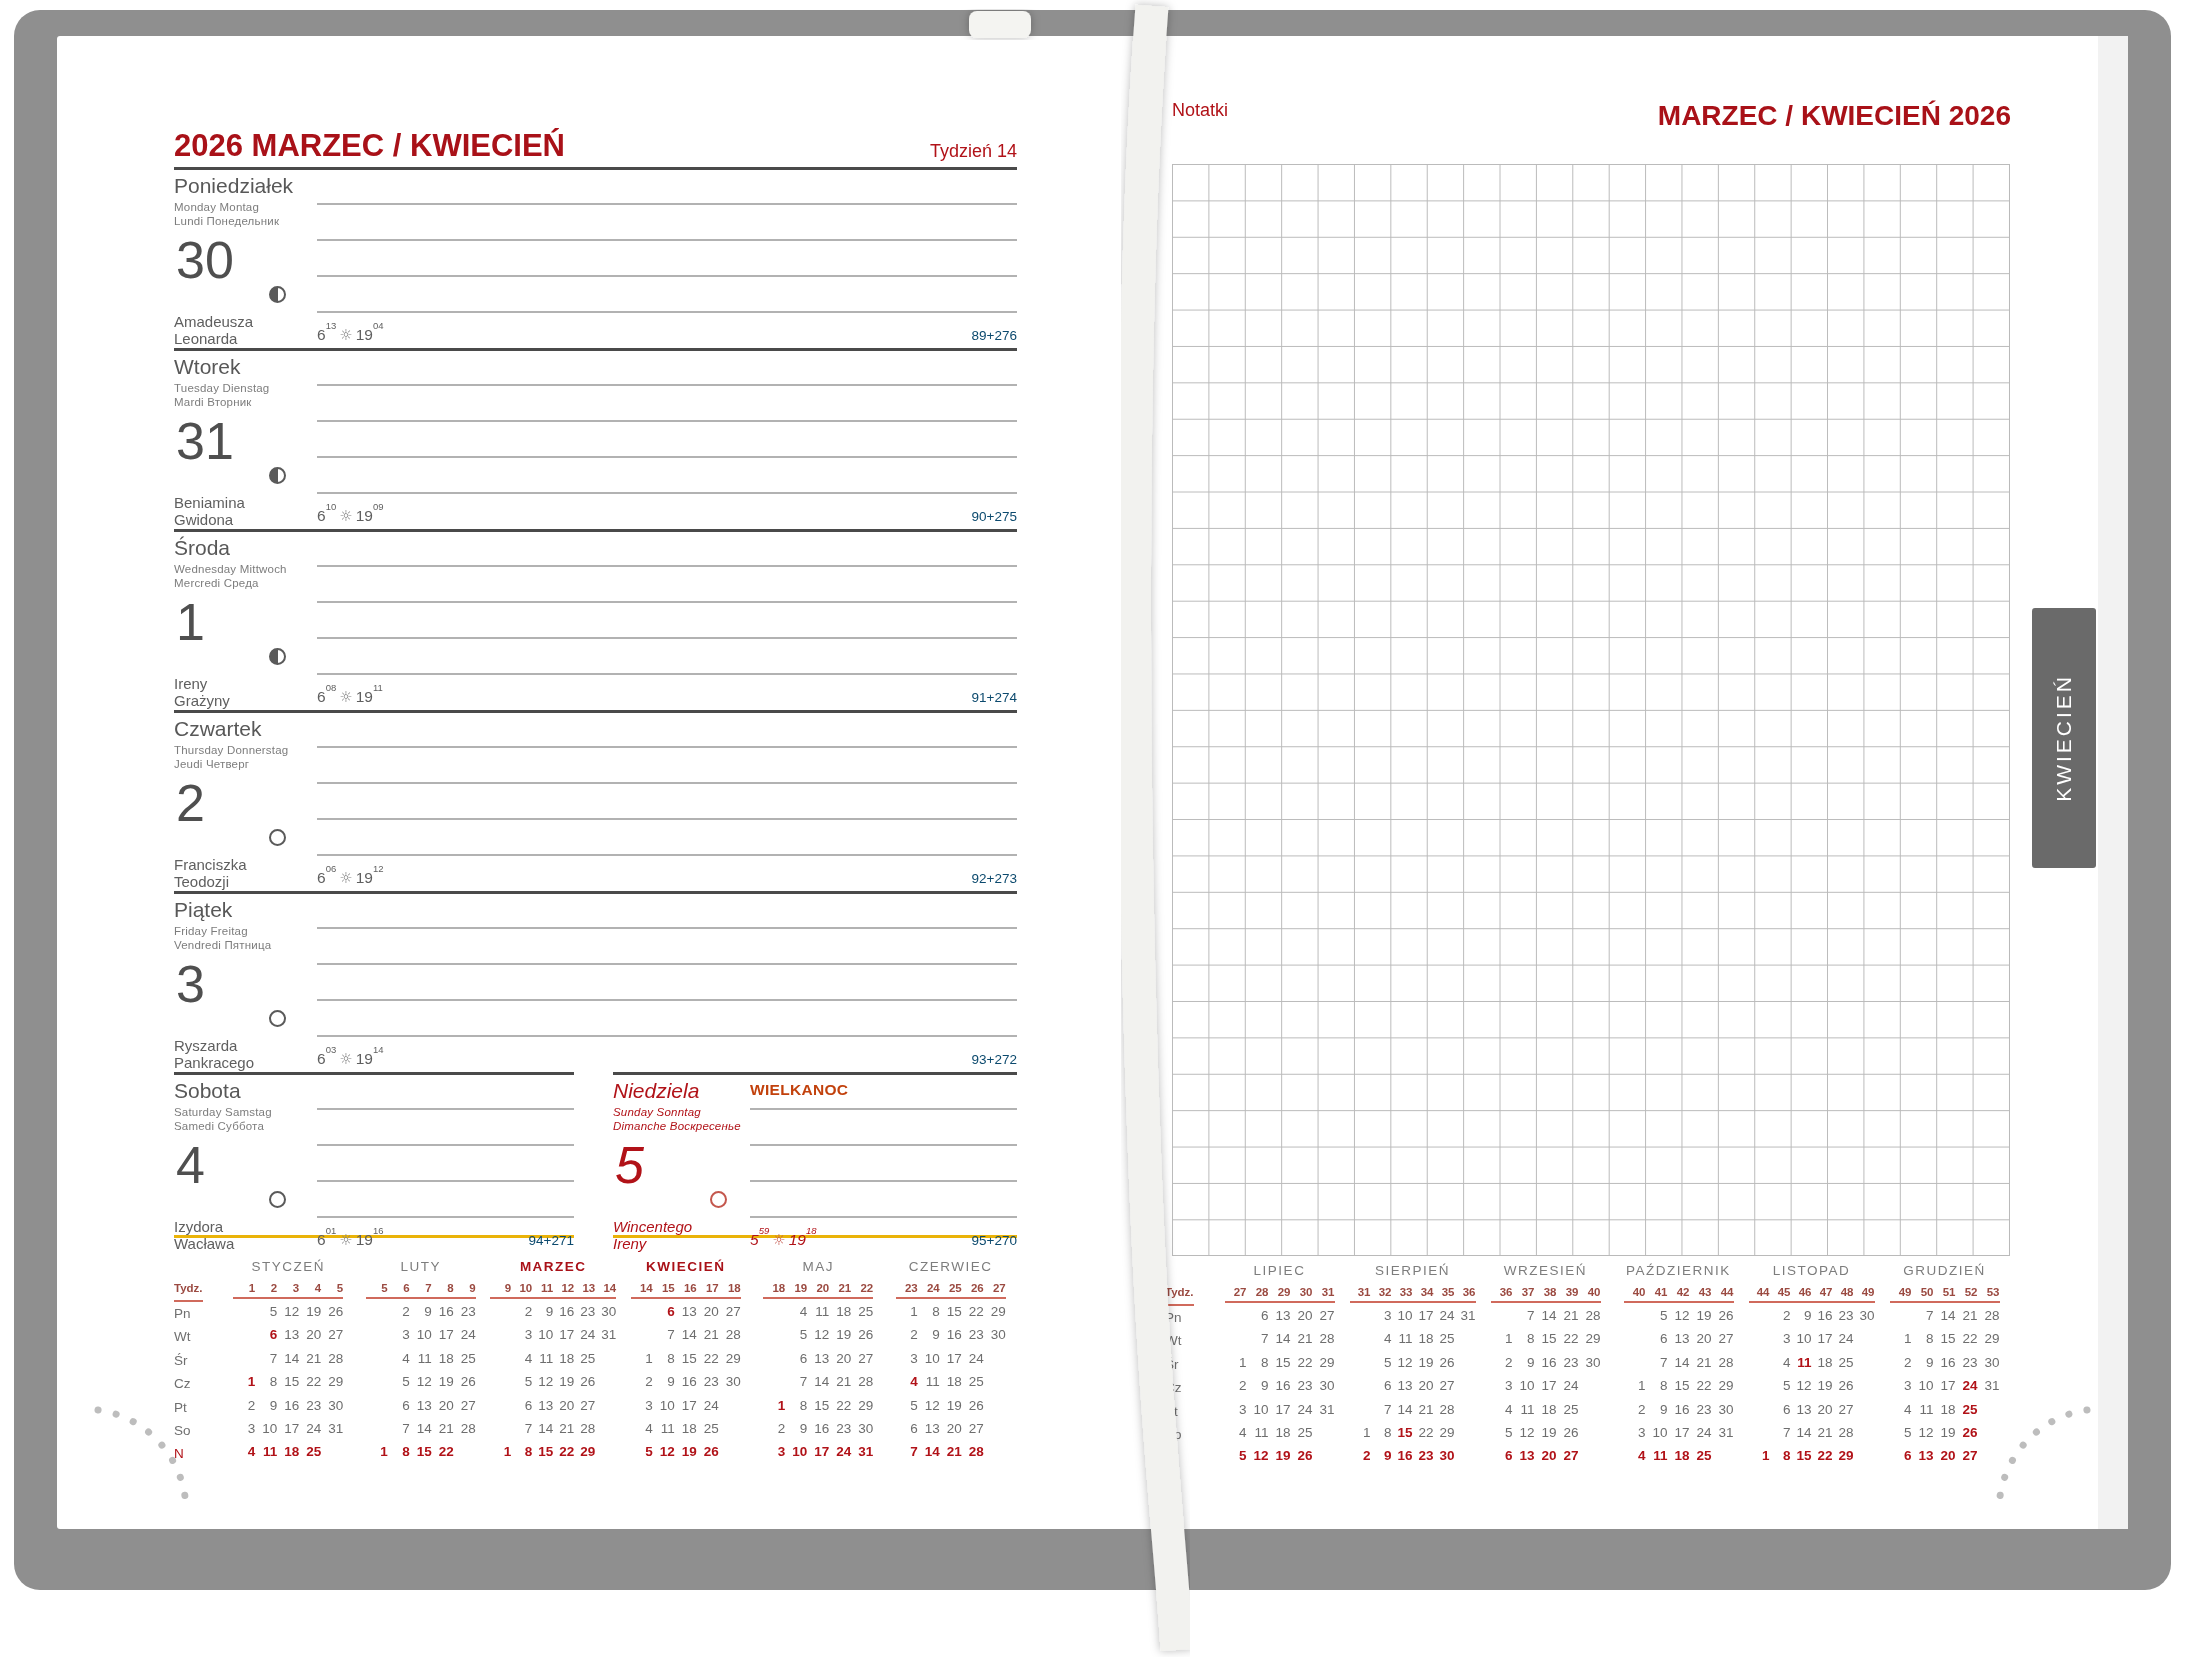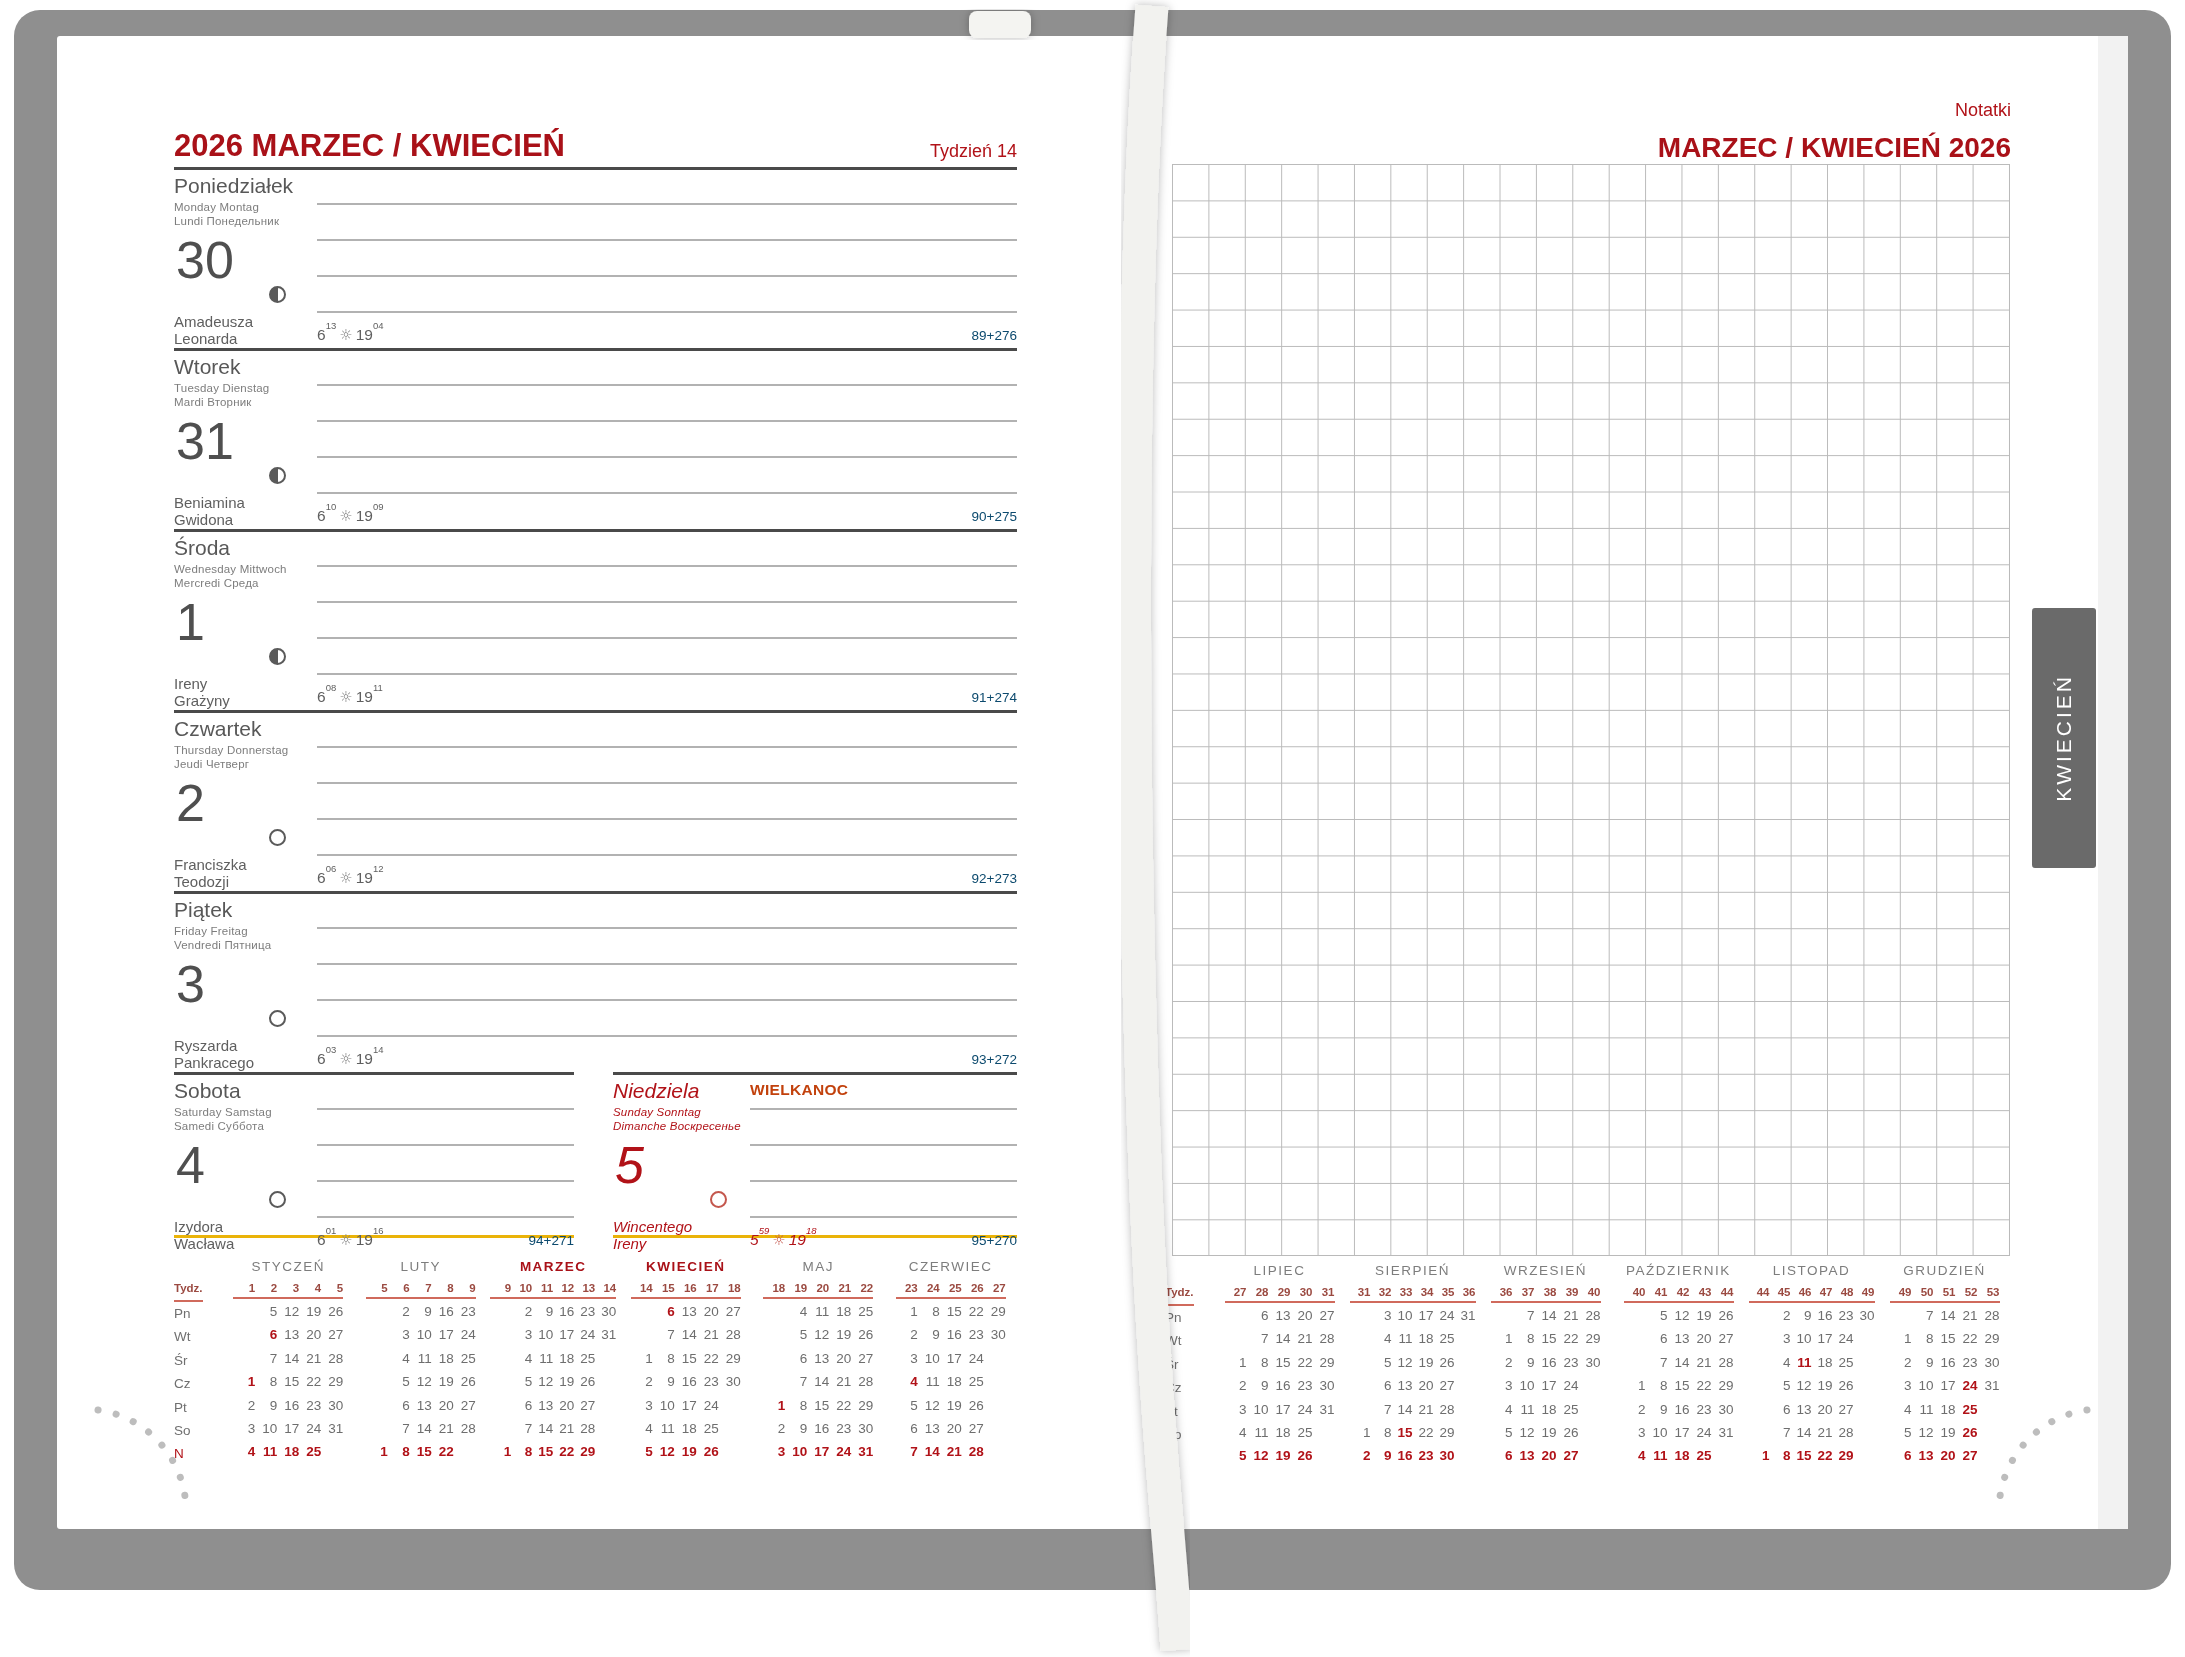--- a/index.html
+++ b/index.html
@@ -42,21 +42,21 @@
   .sunh .sunline{left:137px;}
   .sun{font-size:15.5px;color:#5f5f5f;}
   .sun sup{font-size:9.5px;position:relative;top:-5px;}
   .sun-icon{font-family:"DejaVu Sans",sans-serif;font-size:15px;margin:0 3px;position:relative;top:0px;color:#7e7e7e;}
   .count{font-size:13.5px;color:#0c4a6e;}
   .holiday{position:absolute;left:137px;top:6px;font-size:15.5px;font-weight:bold;color:#c2410c;letter-spacing:0.3px;}
   .sunh .dn,.sunh .ds,.sunh .num,.sunh .names,.sunh .sun{color:#b11218;font-style:italic;}
   .sunh .sun-icon{color:#c4574d;}
 
   
-  #right-header{position:absolute;left:1172px;top:100px;width:839px;height:64px;display:flex;justify-content:space-between;align-items:flex-end;flex-direction:column;}
+  #right-header{position:absolute;left:1172px;top:100px;width:839px;height:64px;display:flex;justify-content:space-between;}
   .notes-label{font-size:18px;color:#b11218;padding-bottom:3px;}
   .big-title-r{font-size:28px;font-weight:bold;color:#a91118;}
 
   
   #notes-grid{position:absolute;left:1172px;top:164px;width:838px;height:1092px;box-sizing:border-box;
      background-image:linear-gradient(to right,#bababa 1px,transparent 1px),linear-gradient(to bottom,#bababa 1px,transparent 1px);
      background-size:36.4px 36.4px;border-right:1px solid #bababa;border-bottom:1px solid #bababa;}
 
   
   .mc-strip{position:absolute;display:flex;}

